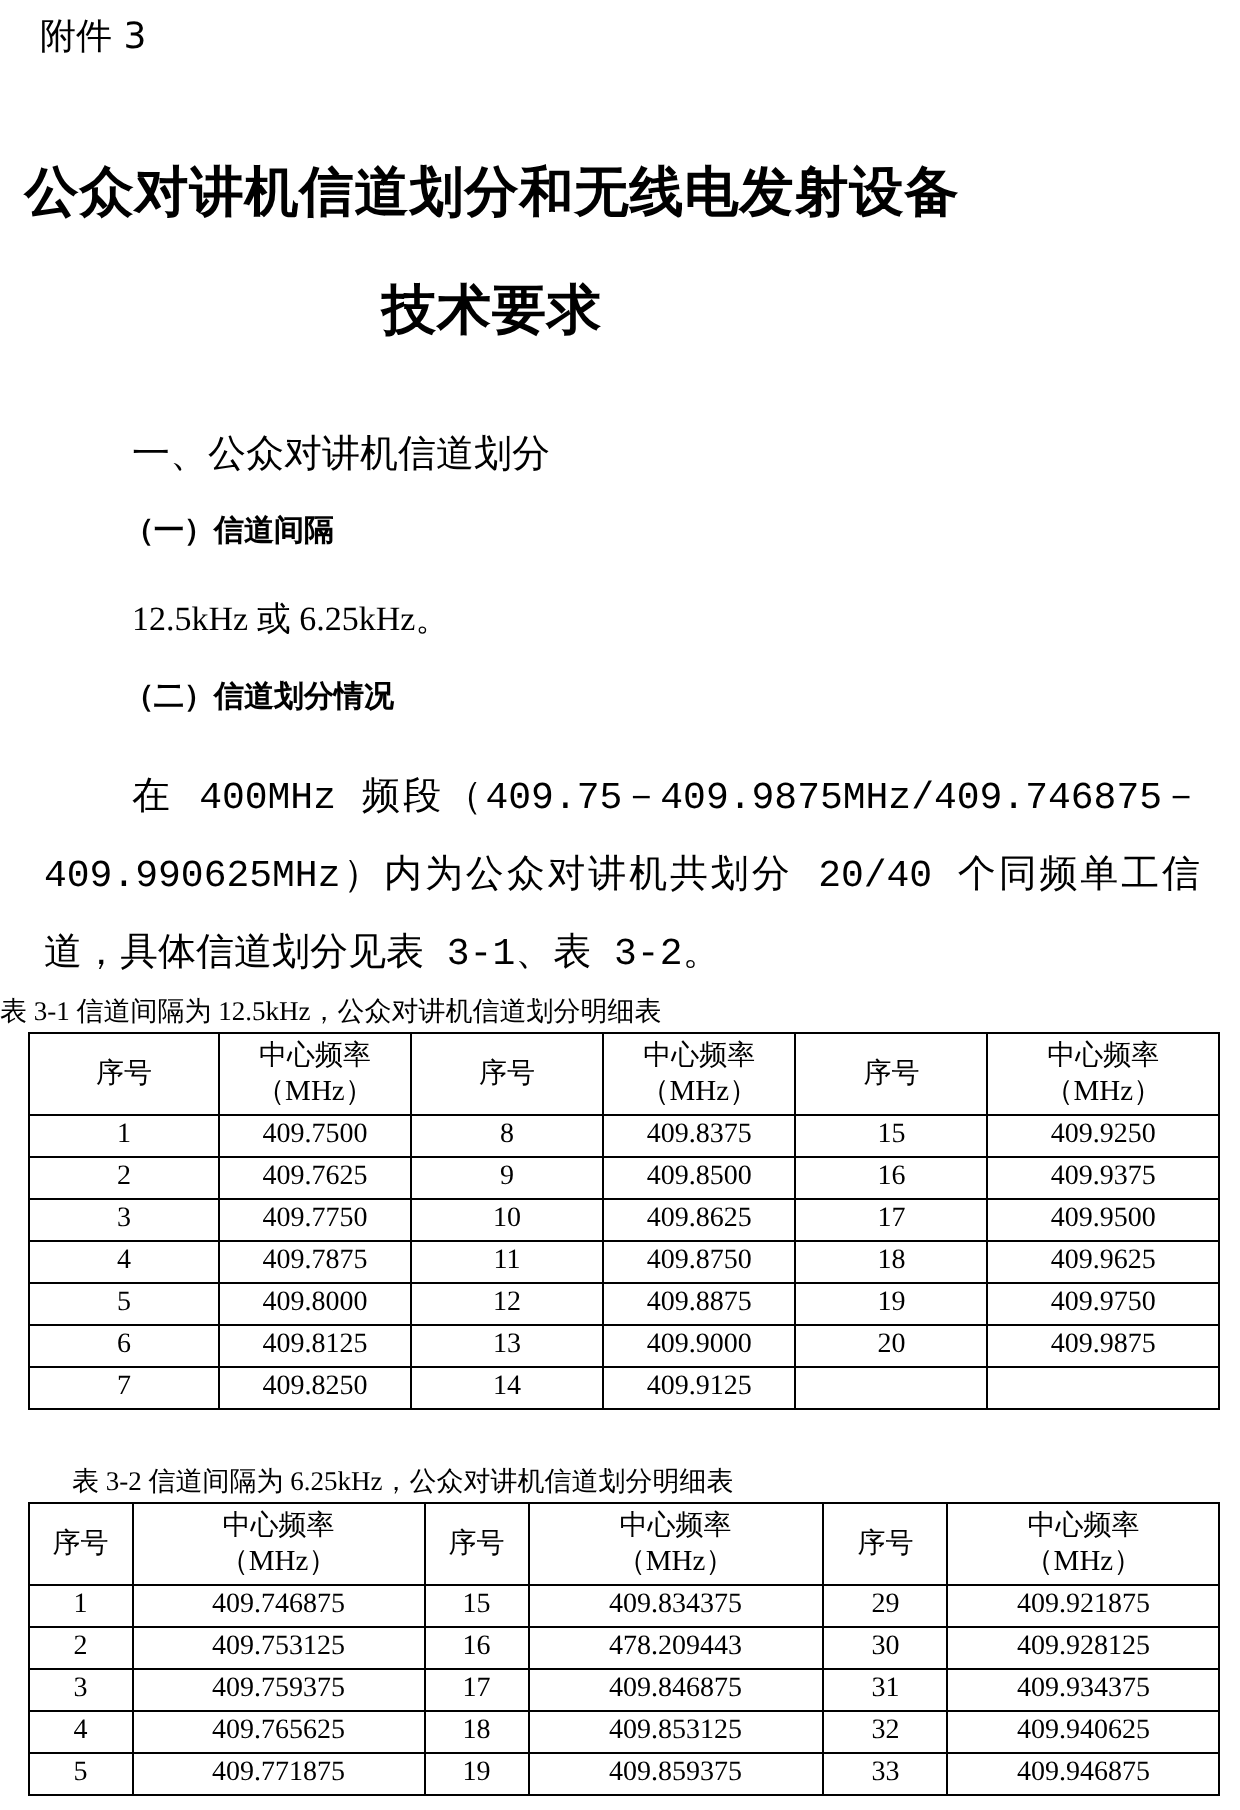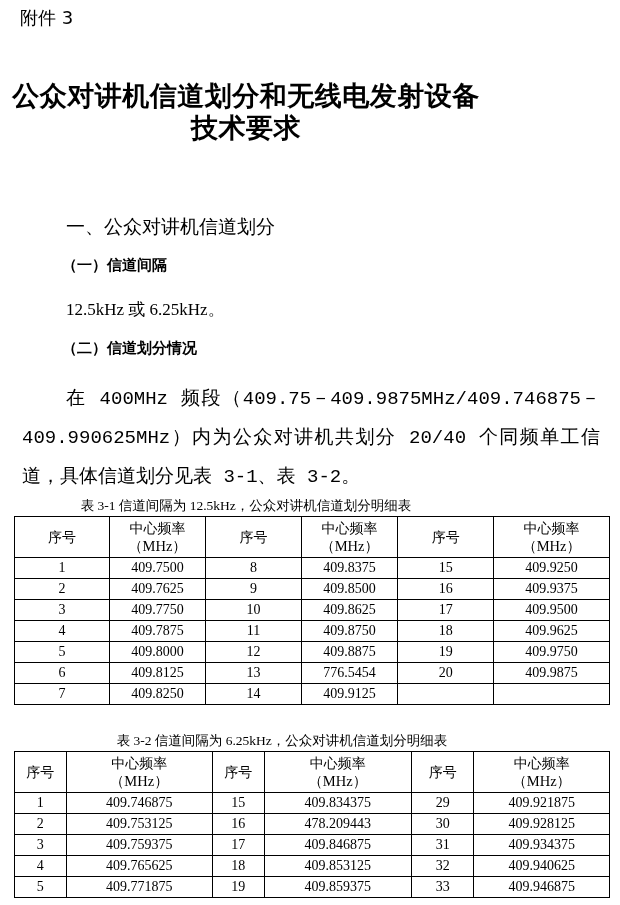--- a/index.html
+++ b/index.html
@@ -3,30 +3,30 @@
 <meta charset="utf-8">
 <style>
   html, body { margin: 0; padding: 0; background: #ffffff; }
   body { width: 620px; height: 905px; position: relative; overflow: hidden;
          font-family: "DejaVu Serif", "Liberation Serif", serif; color: #000; }
   .abs { position: absolute; text-align: right; }
   .annex { left: 20px; top: 6px; font-size: 18px; font-family: "DejaVu Sans", "Liberation Sans", sans-serif; }
   .title { left: 0; width: 492px; text-align: center; font-size: 27px; font-weight: bold;
            font-family: "DejaVu Sans", "Liberation Sans", sans-serif; letter-spacing: 0.5px; }
   .t1 { top: 78px; }
-  .t2 { top: 110px; }
+  .t2 { top: 137px; }
   .h1 { left: 66px; top: 214px; font-size: 19px; font-family: "DejaVu Sans", "Liberation Sans", sans-serif; }
   .h2 { left: 62px; font-size: 15px; font-weight: bold; font-family: "DejaVu Sans", "Liberation Sans", sans-serif; }
   .h2a { top: 256px; }
   .h2b { top: 339px; }
   .p { font-size: 17px; font-family: "Liberation Serif", "DejaVu Serif", serif; }
   .p1 { left: 66px; top: 298px; }
   .para { left: 22px; top: 380px; width: 578px; font-size: 19px; line-height: 39px;
           font-family: Liberation Mono, monospace; text-align: justify; text-indent: 44px; }
-  .caption { left: 0; width: 492px; text-align: center; font-size: 13.5px;
+  .caption { left: 0; width: 492px; text-align: left; font-size: 13.5px;
              font-family: "Liberation Serif", "DejaVu Serif", serif; }
   .cap1 { top: 497px; }
   .cap2 { top: 732px; margin-left: 36px; }
   table { position: absolute; border-collapse: collapse; left: 14px; width: 596px;
           font-family: "Liberation Serif", "DejaVu Serif", serif; font-size: 14px; }
   td, th { border: 1.5px solid #000; text-align: center; padding: 0; font-weight: normal; }
   th { height: 40px; line-height: 18px; font-size: 14.5px; }
   th .zh { font-family: "DejaVu Sans", "Liberation Sans", sans-serif; font-size: 14px; }
   td { height: 20px; line-height: 20px; }
   .tbl1 { top: 516px; }
@@ -103,21 +103,21 @@
         <td>409.8000</td>
         <td>12</td>
         <td>409.8875</td>
         <td>19</td>
         <td>409.9750</td>
       </tr>
       <tr>
         <td>6</td>
         <td>409.8125</td>
         <td>13</td>
-        <td>776.5454</td>
+        <td>409.9000</td>
         <td>20</td>
         <td>409.9875</td>
       </tr>
       <tr>
         <td>7</td>
         <td>409.8250</td>
         <td>14</td>
         <td>409.9125</td>
         <td></td>
         <td></td>

